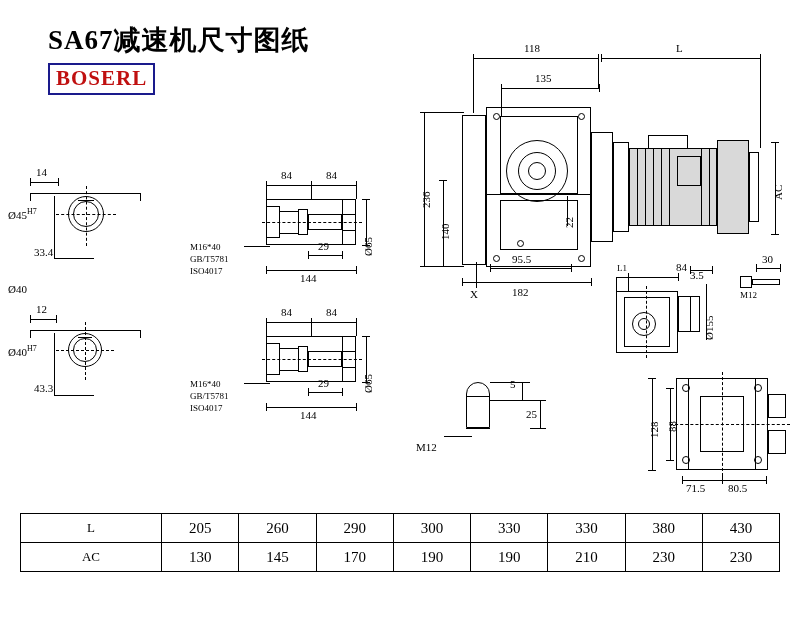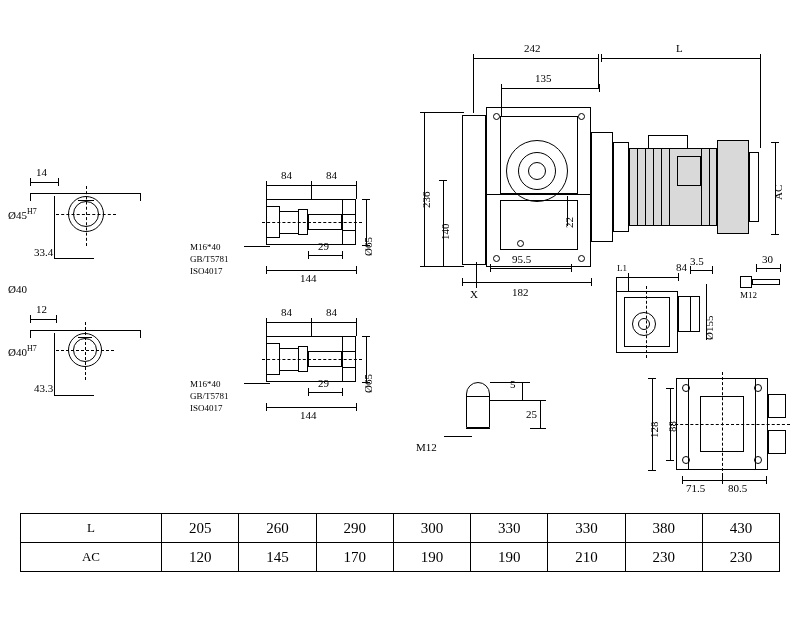--- a/index.html
+++ b/index.html
@@ -47,27 +47,29 @@
   }
   table.spec td{border:1px solid #000;text-align:center;height:28px;padding:0;}
   table.spec td.first{width:140px;font-size:13px;line-height:14px;}
   table.spec td.hdr{font-size:15px;}
 </style>
 </head>
 <body>
 
 <div class="root">
 
+  <div class="title">SA67减速机尺寸图纸</div>
+  <div class="logo">BOSERL</div>
 
   <div>
 
     <div class="ln h" style="left:473px;top:58px;width:126px;"></div>
     <div class="ln v" style="left:473px;top:54px;height:8px;"></div>
     <div class="ln v" style="left:598px;top:54px;height:8px;"></div>
-    <div class="lbl" style="left:524px;top:42px;">242</div>
+    <div class="lbl" style="left:524px;top:42px;">118</div>
     <div class="ln v" style="left:473px;top:58px;height:55px;"></div>
     <div class="ln v" style="left:598px;top:58px;height:30px;"></div>
 
     <div class="ln h" style="left:501px;top:88px;width:98px;"></div>
     <div class="ln v" style="left:501px;top:84px;height:8px;"></div>
     <div class="ln v" style="left:599px;top:84px;height:8px;"></div>
     <div class="lbl" style="left:535px;top:72px;">135</div>
     <div class="ln v" style="left:501px;top:88px;height:28px;"></div>
 
     <div class="ln h" style="left:601px;top:58px;width:160px;"></div>
@@ -297,21 +299,21 @@
     <div class="box" style="left:624px;top:297px;width:46px;height:50px;"></div>
     <div class="circ" style="left:632px;top:312px;width:24px;height:24px;"></div>
     <div class="circ" style="left:638px;top:318px;width:12px;height:12px;"></div>
     <div class="box" style="left:678px;top:296px;width:22px;height:36px;"></div>
     <div class="ln v" style="left:690px;top:296px;height:36px;"></div>
     <div class="dash-v" style="left:646px;top:286px;height:72px;"></div>
 
     <div class="ln h" style="left:690px;top:270px;width:22px;"></div>
     <div class="ln v" style="left:690px;top:266px;height:8px;"></div>
     <div class="ln v" style="left:712px;top:266px;height:8px;"></div>
-    <div class="lbl" style="left:690px;top:255px;">3.5</div>
+    <div class="lbl" style="left:690px;top:269px;">3.5</div>
 
     <div class="ln v" style="left:706px;top:284px;height:56px;"></div>
     <div class="vlbl" style="left:703px;top:340px;">Ø155</div>
 
     <div class="ln h" style="left:756px;top:268px;width:24px;"></div>
     <div class="ln v" style="left:756px;top:264px;height:8px;"></div>
     <div class="ln v" style="left:780px;top:264px;height:8px;"></div>
     <div class="lbl" style="left:762px;top:253px;">30</div>
     <div class="box" style="left:740px;top:276px;width:12px;height:12px;"></div>
     <div class="box" style="left:752px;top:279px;width:28px;height:6px;"></div>
@@ -376,21 +378,21 @@
         <td>260</td>
         <td>290</td>
         <td>300</td>
         <td>330</td>
         <td>330</td>
         <td>380</td>
         <td>430</td>
       </tr>
       <tr>
         <td class="first">AC</td>
-        <td>120</td>
+        <td>130</td>
         <td>145</td>
         <td>170</td>
         <td>190</td>
         <td>190</td>
         <td>210</td>
         <td>230</td>
         <td>230</td>
       </tr>
     </tbody>
   </table>

